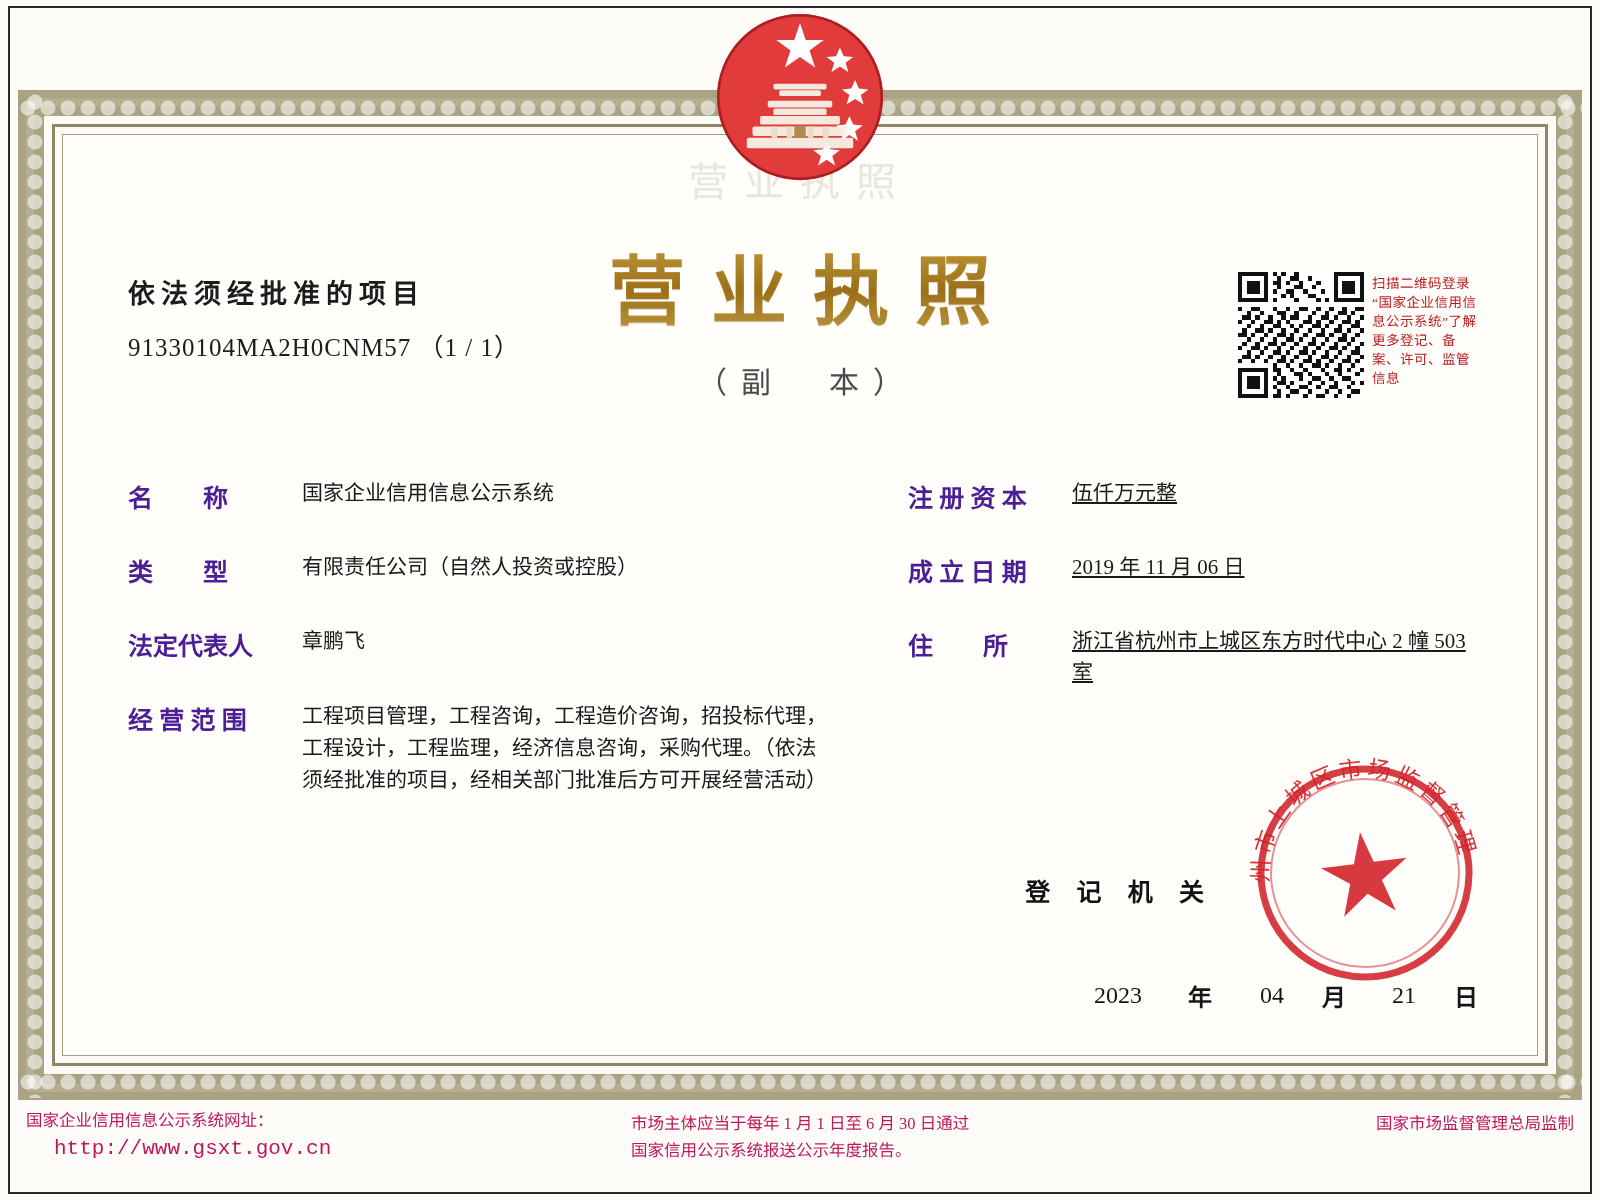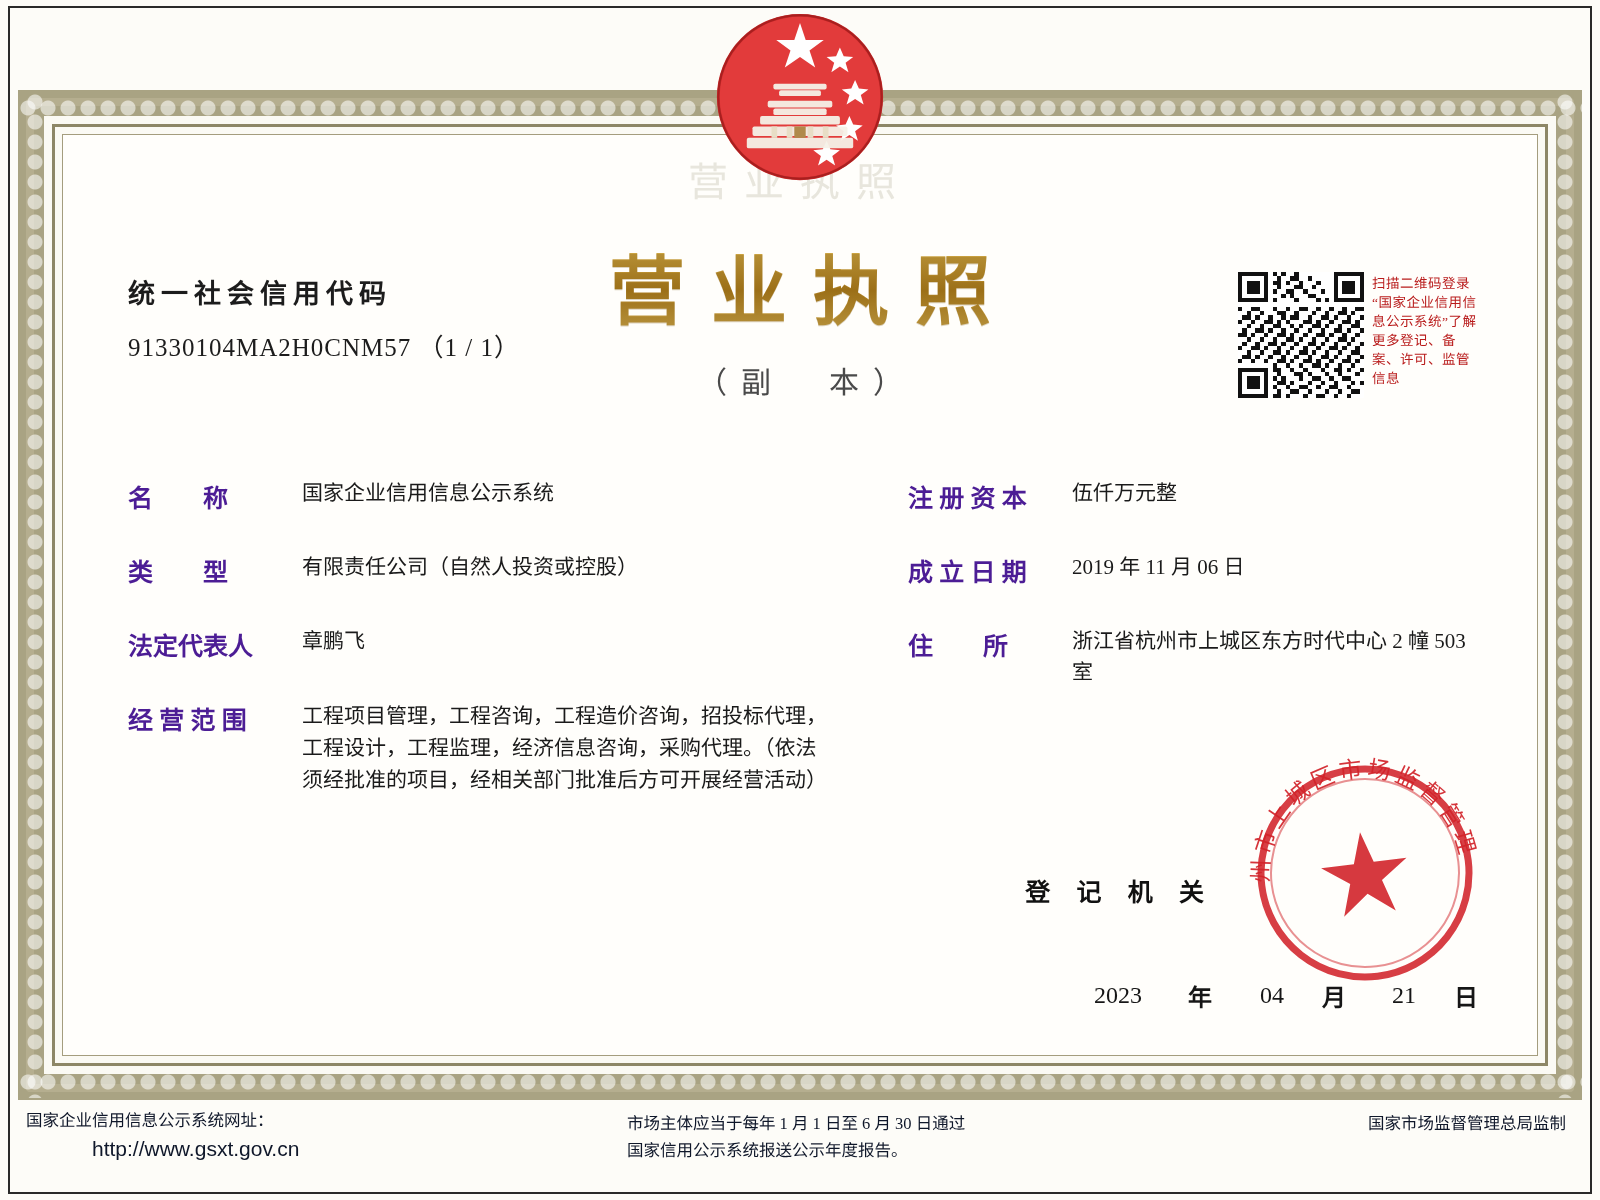--- a/index.html
+++ b/index.html
@@ -192,21 +192,21 @@
     justify-content: space-between;
   }
   .row .val {
     font-size: 21px;
     color: #1a1a1a;
     line-height: 31px;
     padding-left: 14px;
     max-width: 560px;
   }
   .col-right .row .lab { width: 150px; }
-  .col-right .row .val { max-width: 410px; }
+  .col-right .row .val { max-width: 410px; text-decoration: underline; }
 
   .scope .val { line-height: 32px; }
 
   
   .registry {
     position: absolute;
     right: 386px;
     top: 872px;
     font-size: 25px;
     font-weight: bold;
@@ -238,33 +238,33 @@
   .date-line .cn  { font-weight: bold; letter-spacing: 2px; }
   .d-y { width: 94px; text-align: left; }
   .d-m { width: 62px; text-align: left; }
   .d-d { width: 62px; text-align: left; }
   .lbl-y { margin-right: 46px; }
   .lbl-m { margin-right: 44px; }
 
   
   .footer {
     position: absolute;
-    left: 22px; right: 30px;
+    left: 22px; right: 22px;
     bottom: 12px;
     height: 80px;
     font-size: 16.5px;
-    color: #0f172a;
+    color: #be185d;
   }
   .f-left  { position: absolute; left: 4px; top: 0; line-height: 26px; }
   .f-left .url {
     display: block;
-    margin-left: 66px;
+    margin-left: 28px;
     margin-top: 2px;
     font-size: 21px;
-    font-family: Liberation Sans, sans-serif;
+    font-family: Liberation Mono, monospace;
   }
   .f-center {
     position: absolute;
     left: 50%;
     transform: translateX(-50%);
     top: 2px;
     line-height: 27px;
   }
   .f-right { position: absolute; right: 4px; top: 2px; }
 </style>
@@ -312,21 +312,21 @@
     <rect x="94" y="131" width="12" height="12" fill="#b08a4a"></rect>
     <circle cx="100" cy="100" r="86" fill="none" stroke="#a81f1f" stroke-width="2"></circle>
   </svg>
 
   <div class="title-wrap">
     <div class="title">营业执照</div>
     <div class="subtitle">（副　本）</div>
   </div>
 
   <div class="code-block">
-    <div class="code-label">统一社会信用代码</div>
+    <div class="code-label">依法须经批准的项目</div>
     <div class="code-value">91330104MA2H0CNM57 （1 / 1）</div>
   </div>
 
   <svg class="qr-wrap" viewBox="0 0 29 29" shape-rendering="crispEdges">
     <rect width="29" height="29" fill="#ffffff"></rect>
     <g fill="#111111">
       <rect x="0" y="0" width="7" height="1"></rect>
         <rect x="0" y="6" width="7" height="1"></rect>
       <rect x="0" y="0" width="1" height="7"></rect>
         <rect x="6" y="0" width="1" height="7"></rect>

